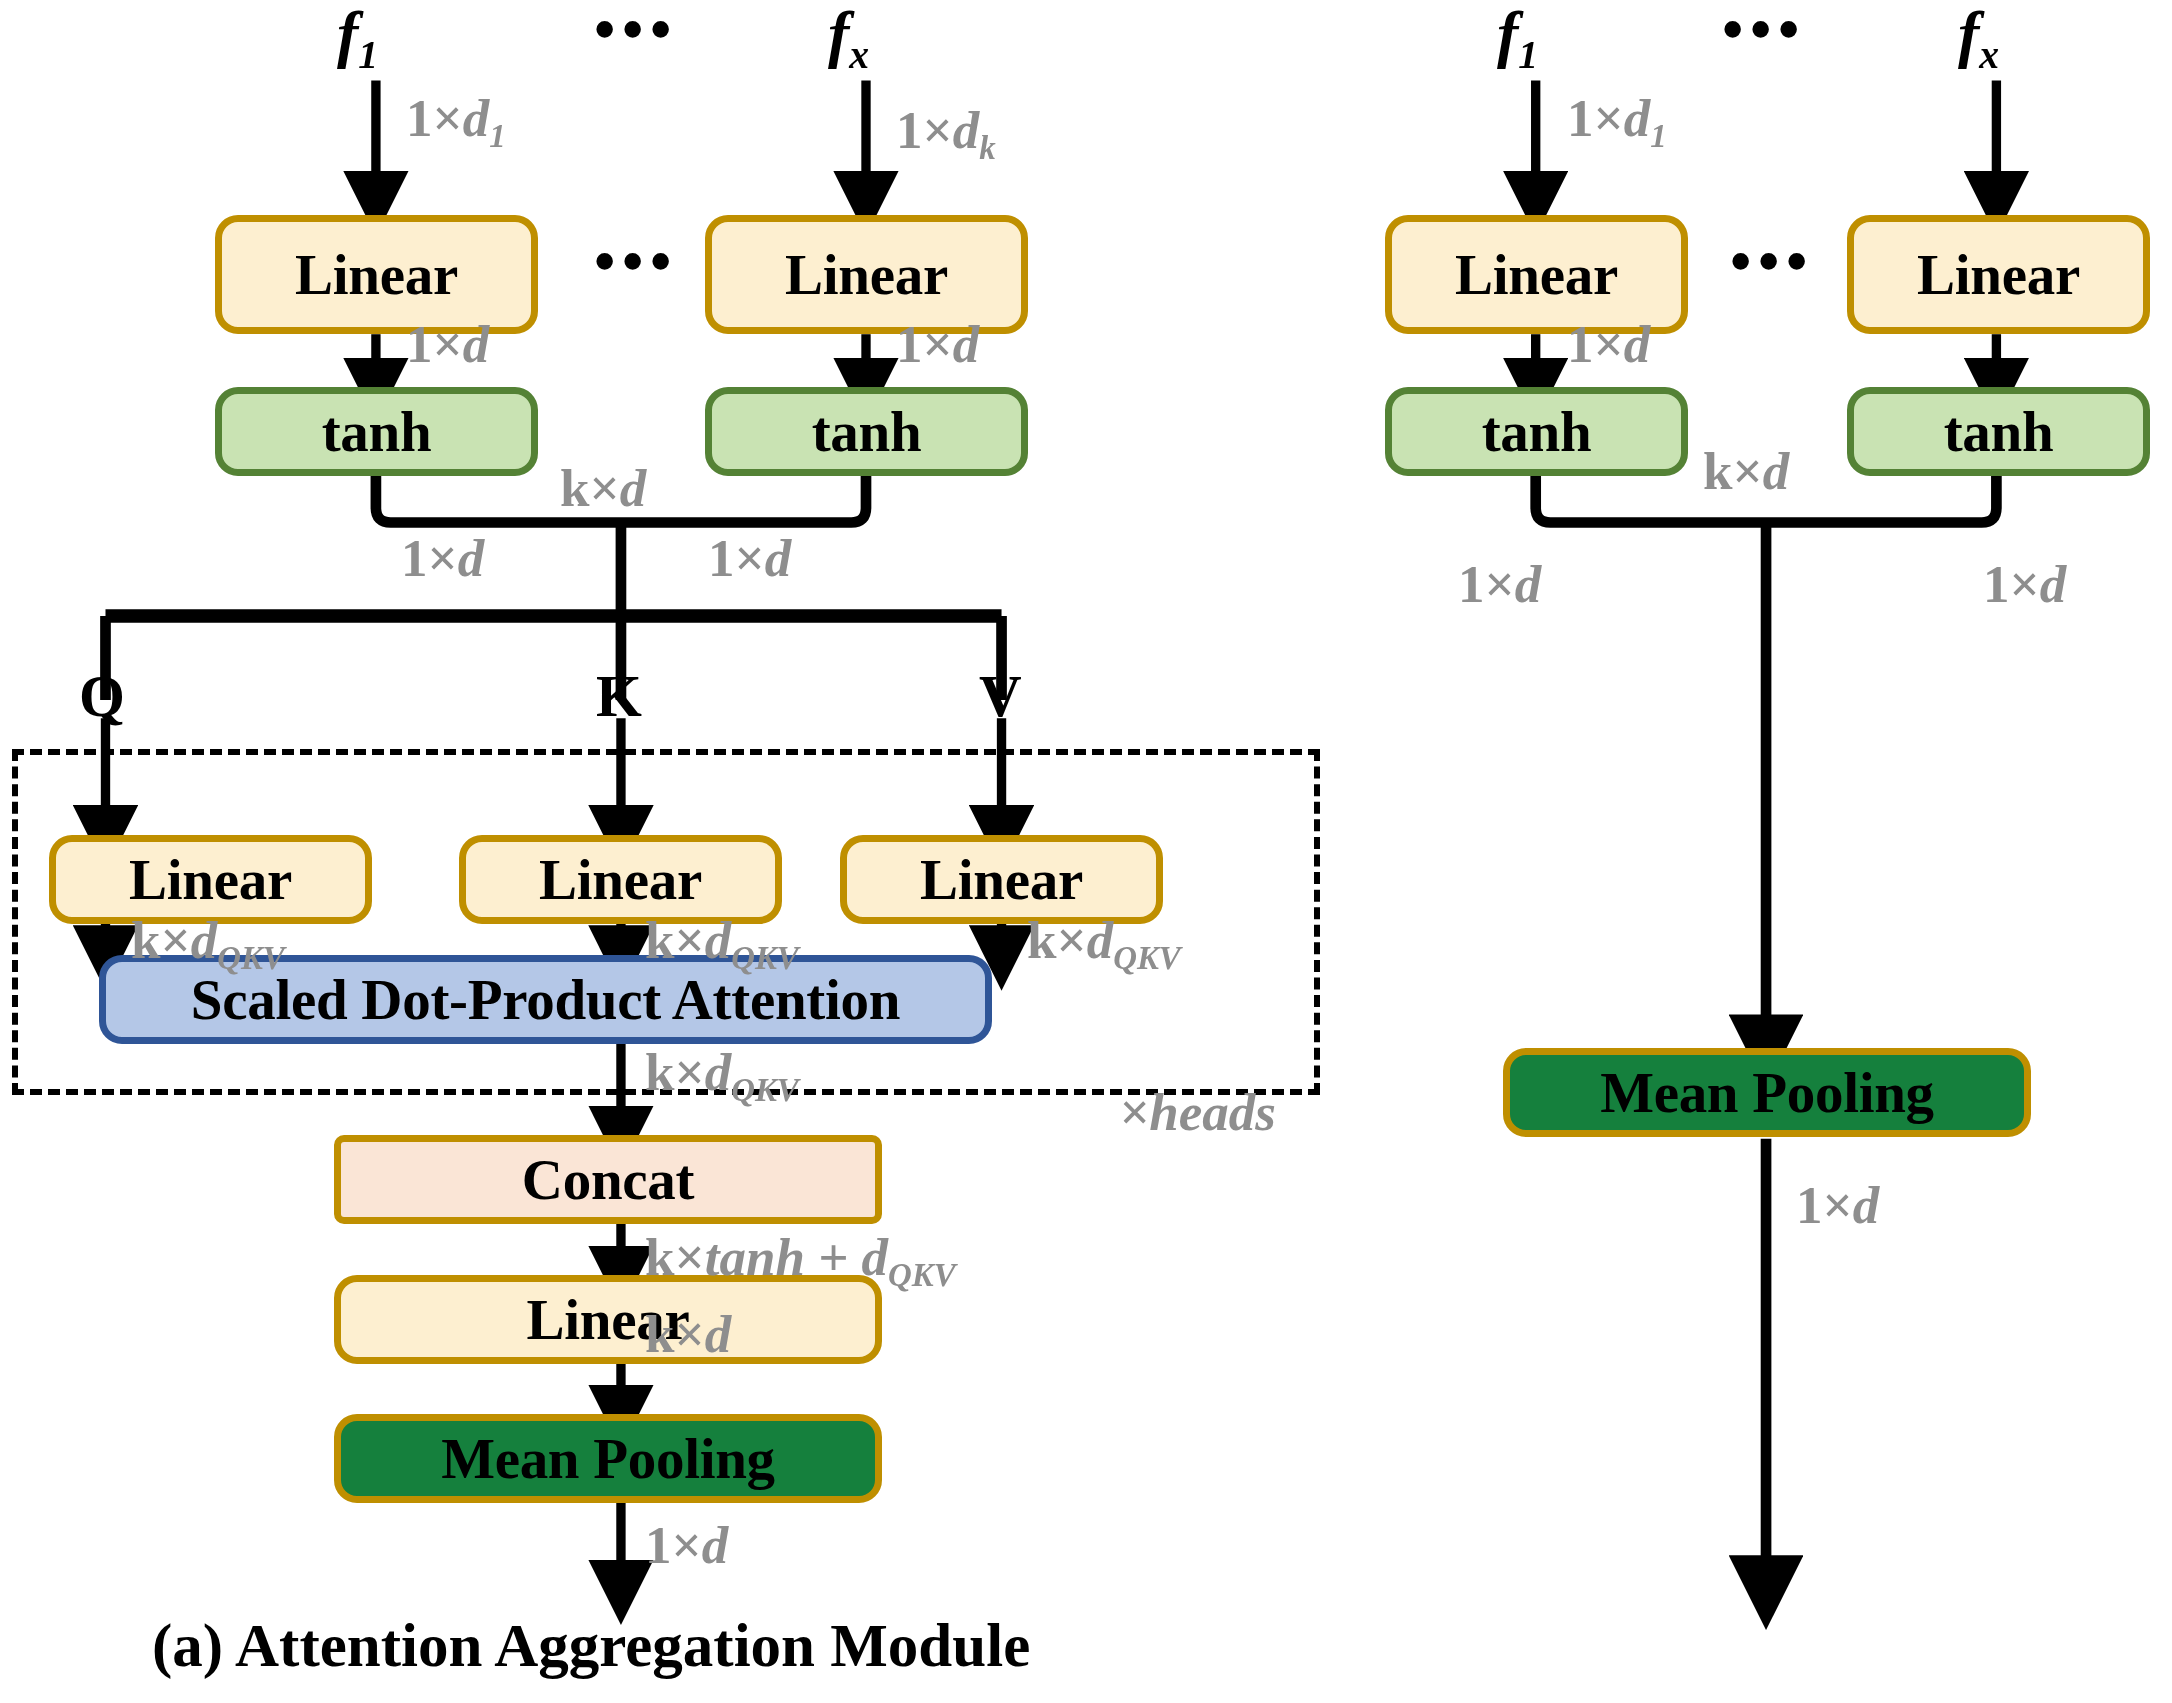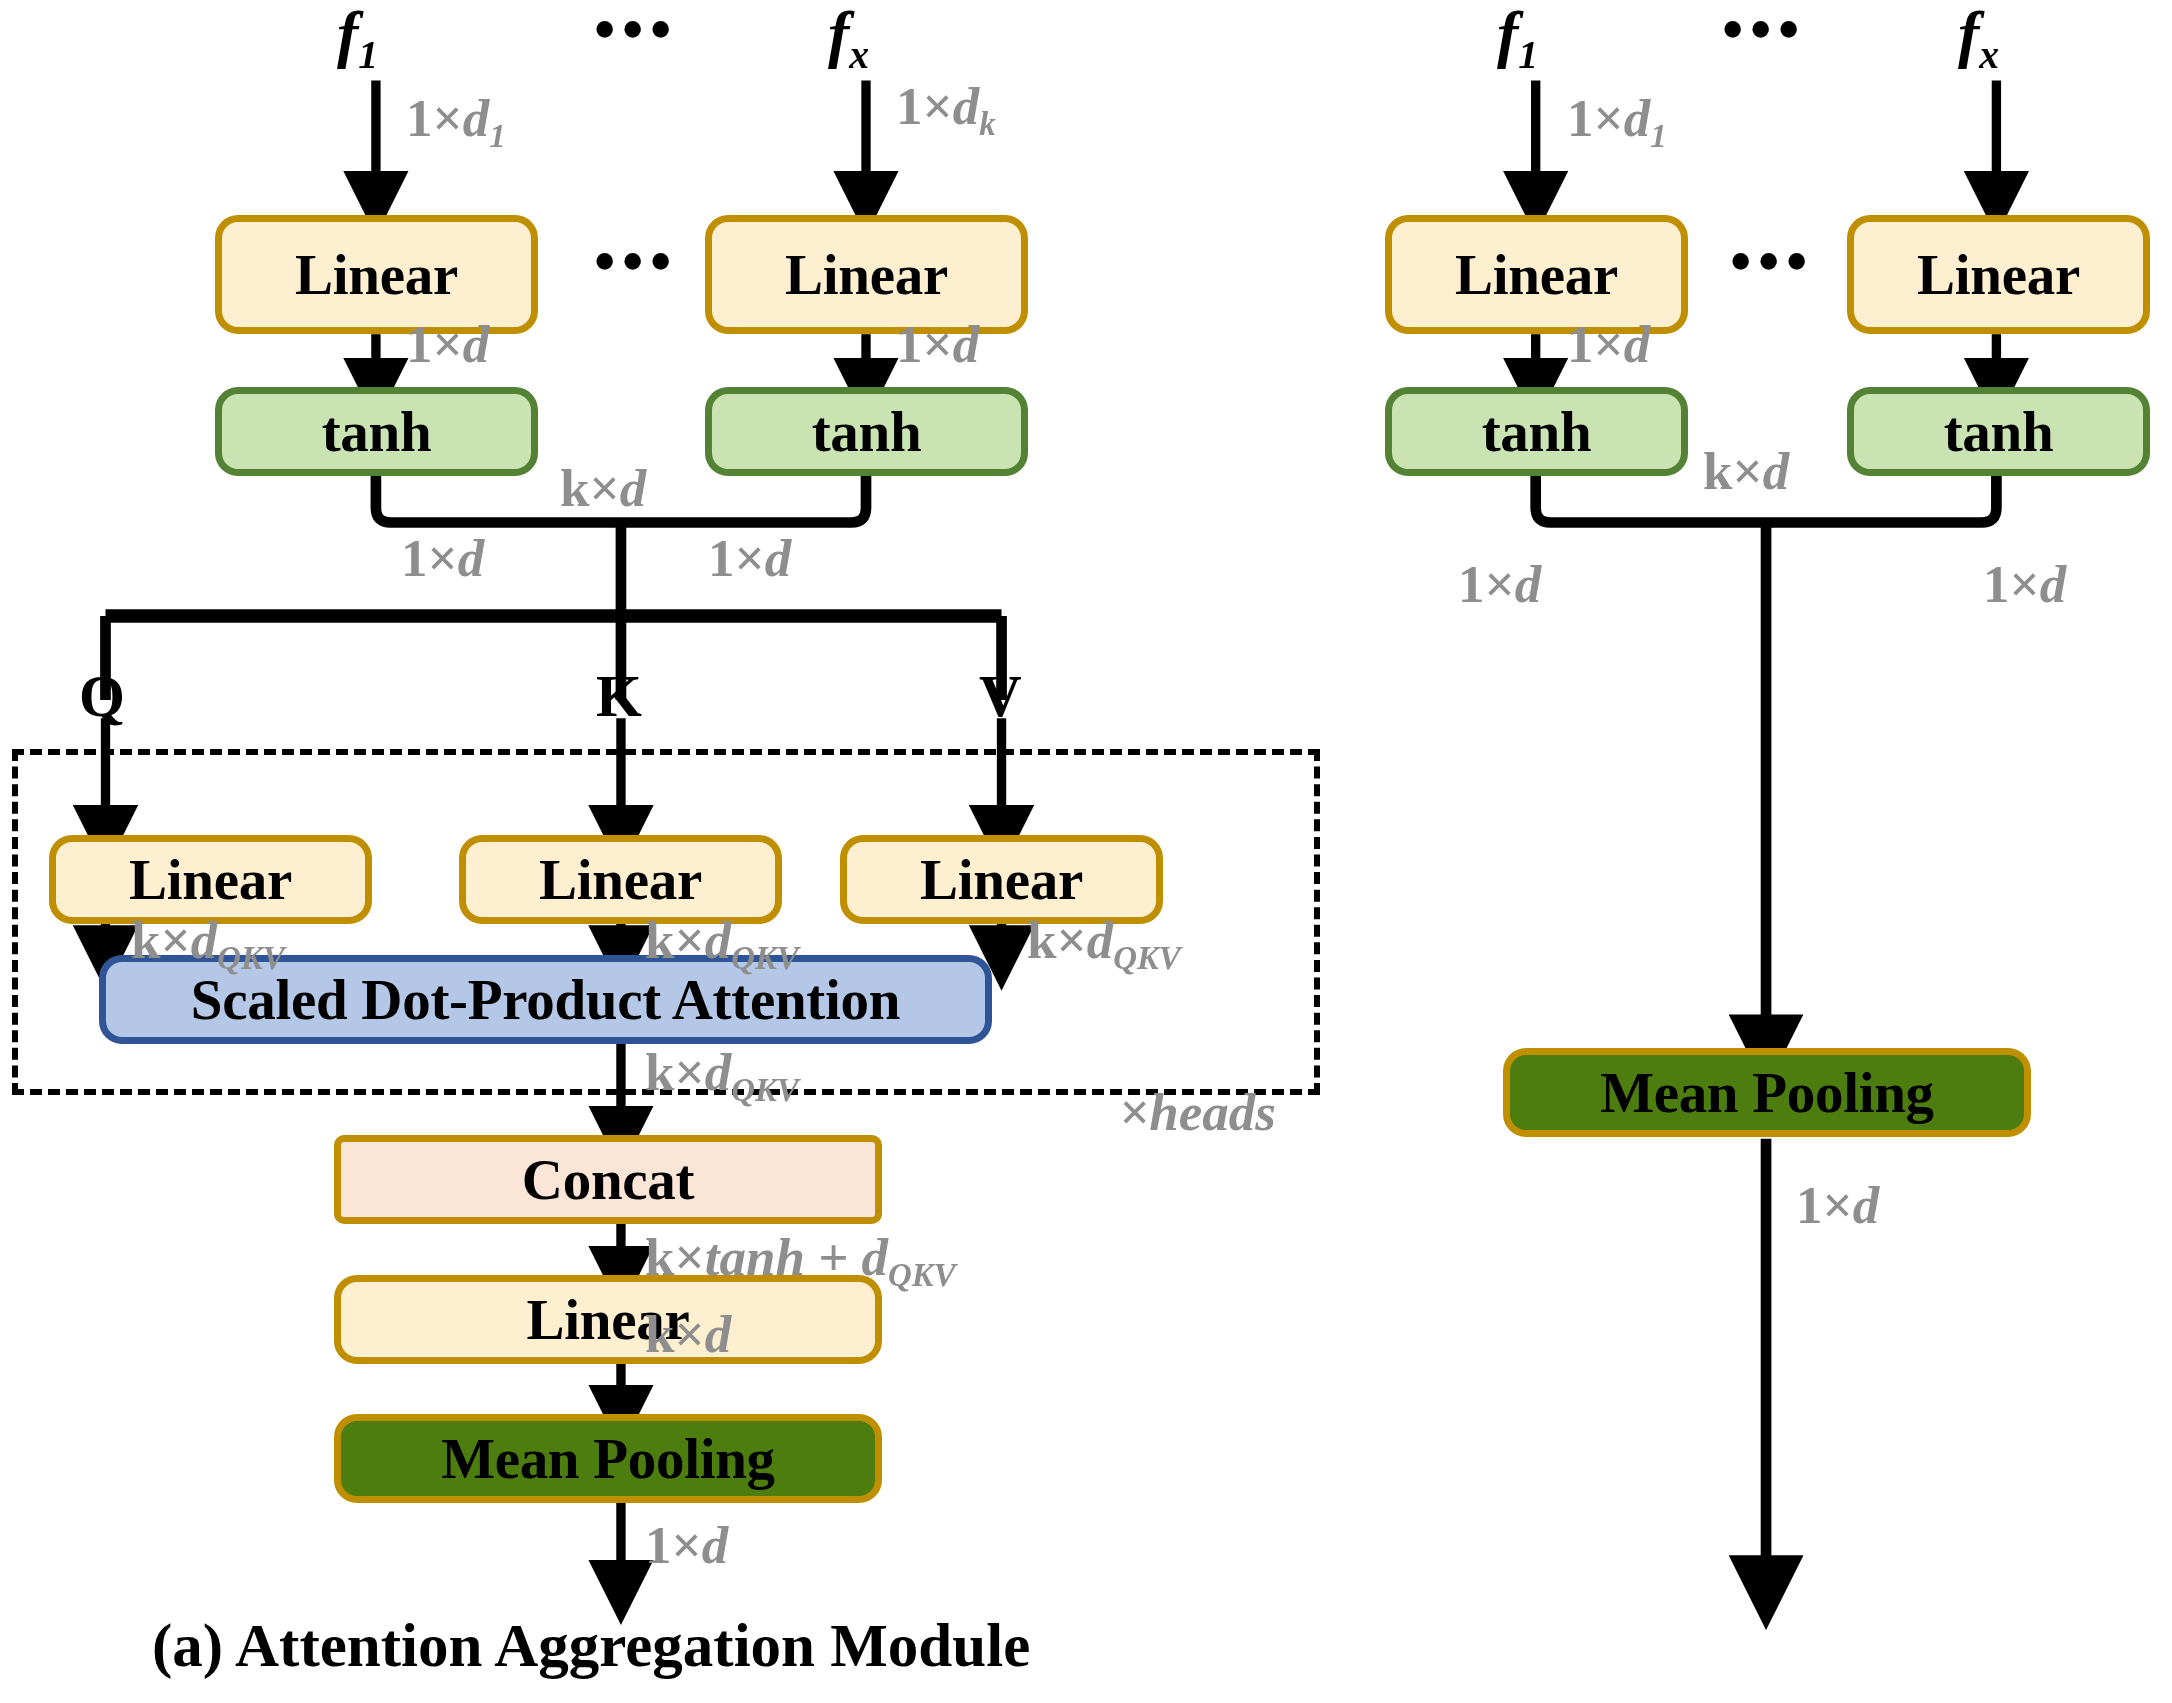--- a/index.html
+++ b/index.html
@@ -20,21 +20,21 @@
     border-radius:23px;
     font-weight:bold;
     color:#000;
     white-space:nowrap;
     letter-spacing:-0.3px;
   }
   .node.linear{ background:#FDEFD0; border:7.3px solid #BF8F00; font-size:57px; }
   .node.tanh  { background:#C9E3B3; border:7.3px solid #548235; font-size:57px; }
   .node.attn  { background:#B4C7E7; border:7.3px solid #2F5597; font-size:57px; }
   .node.concat{ background:#FAE5D6; border:7.3px solid #BF8F00; font-size:57px; }
-  .node.pool  { background:#4d7c0f; border:7.3px solid #BF8F00; font-size:57px; }
+  .node.pool  { background:#15803d; border:7.3px solid #BF8F00; font-size:57px; }
 
   
   .txt{position:absolute;white-space:nowrap;color:#000;}
   .dim{
     color:#8E8E8E;
     font-style:italic;
     font-weight:bold;
     font-size:53px;
     font-family:"Liberation Serif", serif;
   }
@@ -173,21 +173,21 @@
     <span>f</span><span class="sub">1</span>
   </div>
   <div class="txt dots" style="left:594px;top:14.7px;">•••</div>
   <div class="txt fvar" style="left:828px;top:-3.3px;">
     <span>f</span><span class="sub">x</span>
   </div>
 
   <div class="txt dim" style="left:406px;top:88px;">
     <span class="up">1×</span><span>d</span><span class="sub">1</span>
   </div>
-  <div class="txt dim" style="left:896px;top:76px;">
+  <div class="txt dim" style="left:896px;top:100px;">
     <span class="up">1×</span><span>d</span><span class="sub">k</span>
   </div>
 
   <div class="txt dots" style="left:594px;top:247px;">•••</div>
 
   <div class="txt dim" style="left:406px;top:314px;">
     <span class="up">1×</span><span>d</span>
   </div>
   <div class="txt dim" style="left:896px;top:314px;">
     <span class="up">1×</span><span>d</span>

